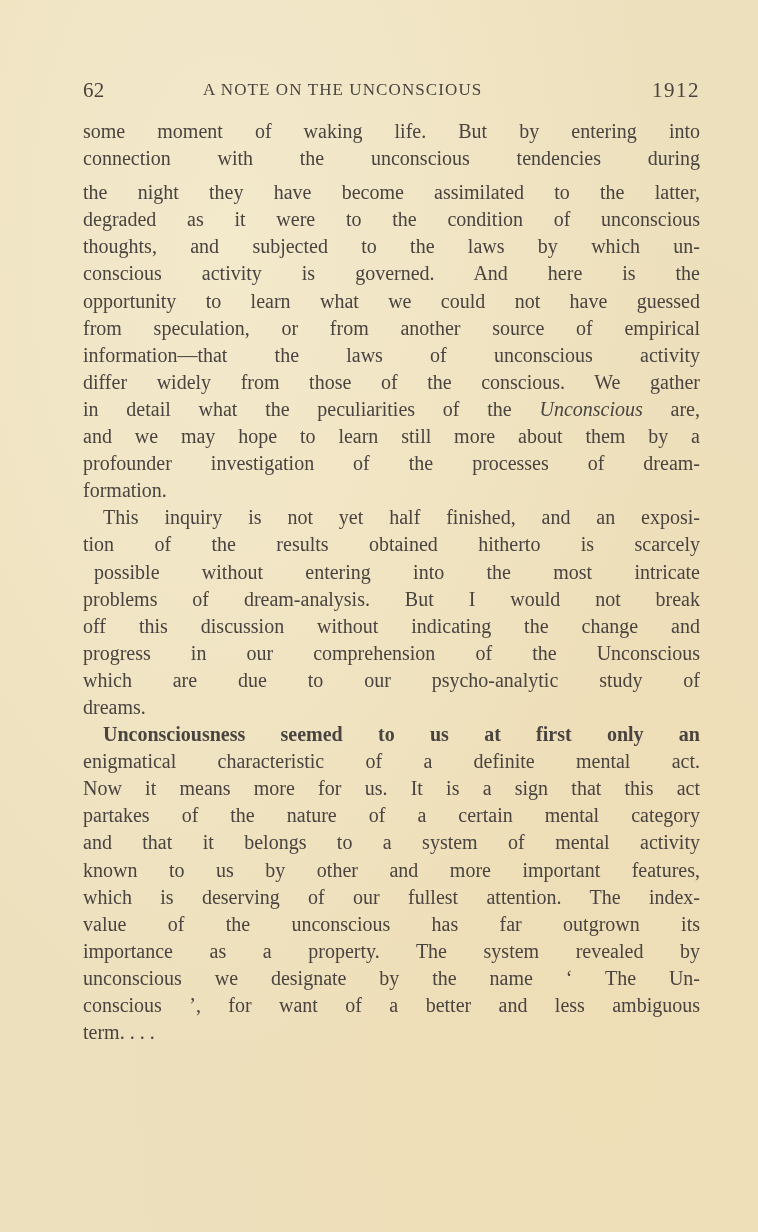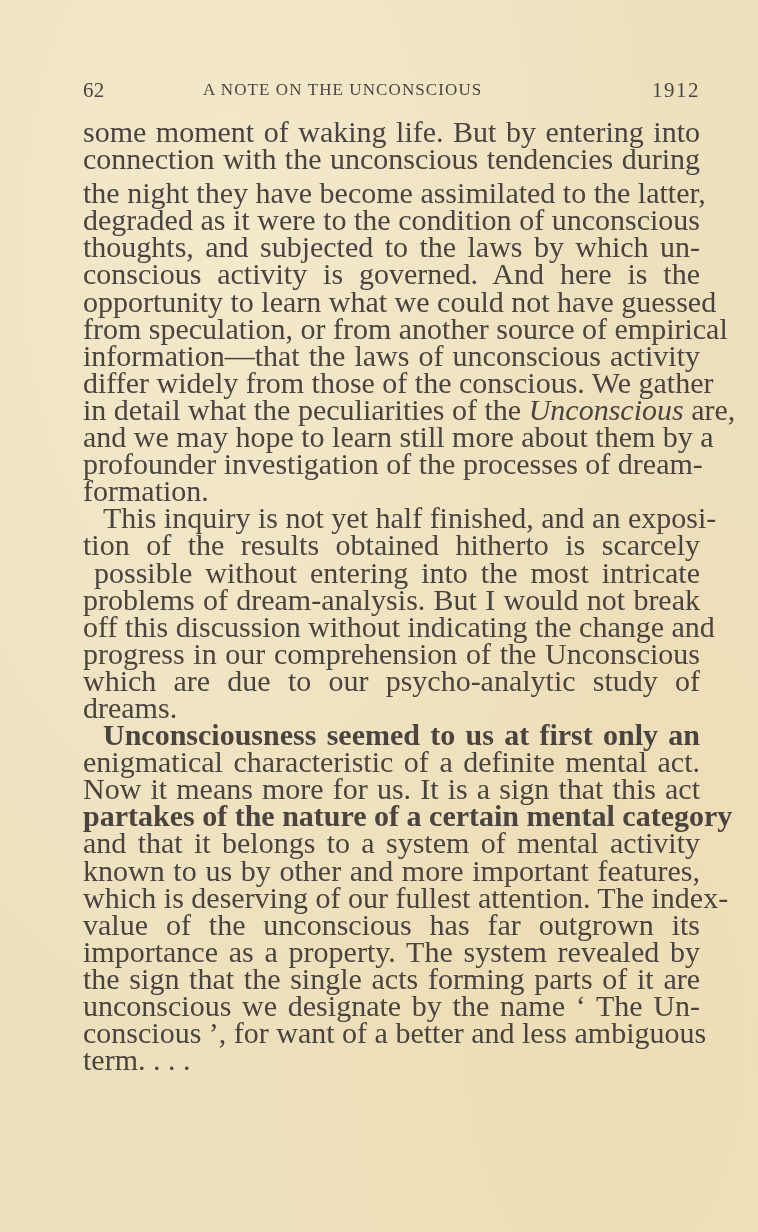--- a/index.html
+++ b/index.html
@@ -44,21 +44,21 @@
       text-transform: uppercase;
     }
     .running-head .year {
       position: absolute;
       right: 0;
       top: 0;
       letter-spacing: 1.5px;
     }
     .body-text {
       margin-top: 10px;
-      font-size: 30px;
+      font-size: 20px;
       line-height: 27.1px;
       text-align: justify;
       text-align-last: left;
       hyphens: none;
     }
     .body-text .line {
       display: block;
       white-space: nowrap;
       text-align: justify;
       text-align-last: justify;
@@ -110,25 +110,24 @@
       <span class="line" style="display: block;"><span style="white-space: nowrap;">off this discussion without indicating the change and</span></span>
       <span class="line" style="display: block;"><span style="white-space: nowrap;">progress in our comprehension of the Unconscious</span></span>
       <span class="line" style="display: block;"><span style="white-space: nowrap;">which are due to our psycho-analytic study of</span></span>
       <span class="line last">dreams.</span>
     </div>
 
     <div class="paragraph">
       <span class="line indent" style="display: block; font-weight: bold;"><span style="white-space: nowrap;">Unconsciousness seemed to us at first only an</span></span>
       <span class="line" style="display: block;"><span style="white-space: nowrap;">enigmatical characteristic of a definite mental act.</span></span>
       <span class="line" style="display: block;"><span style="white-space: nowrap;">Now it means more for us.  It is a sign that this act</span></span>
-      <span class="line" style="display: block; font-weight: bold;"><span style="white-space: nowrap;">partakes of the nature of a certain mental category</span></span>
+      <span class="line" style="display: block;"><span style="white-space: nowrap;">partakes of the nature of a certain mental category</span></span>
       <span class="line" style="display: block;"><span style="white-space: nowrap;">and that it belongs to a system of mental activity</span></span>
       <span class="line" style="display: block;"><span style="white-space: nowrap;">known to us by other and more important features,</span></span>
       <span class="line" style="display: block;"><span style="white-space: nowrap;">which is deserving of our fullest attention.  The index-</span></span>
       <span class="line" style="display: block;"><span style="white-space: nowrap;">value of the unconscious has far outgrown its</span></span>
       <span class="line" style="display: block;"><span style="white-space: nowrap;">importance as a property.  The system revealed by</span></span>
-      <span class="line" style="display: block;"><span style="white-space: nowrap;">the sign that the single acts forming parts of it are</span></span>
       <span class="line" style="display: block;"><span style="white-space: nowrap;">unconscious we designate by the name ‘ The Un-</span></span>
       <span class="line" style="display: block;"><span style="white-space: nowrap;">conscious ’, for want of a better and less ambiguous</span></span>
       <span class="line last">term. . . .</span>
     </div>
   </div>
 </div>
 
 </body></html>

